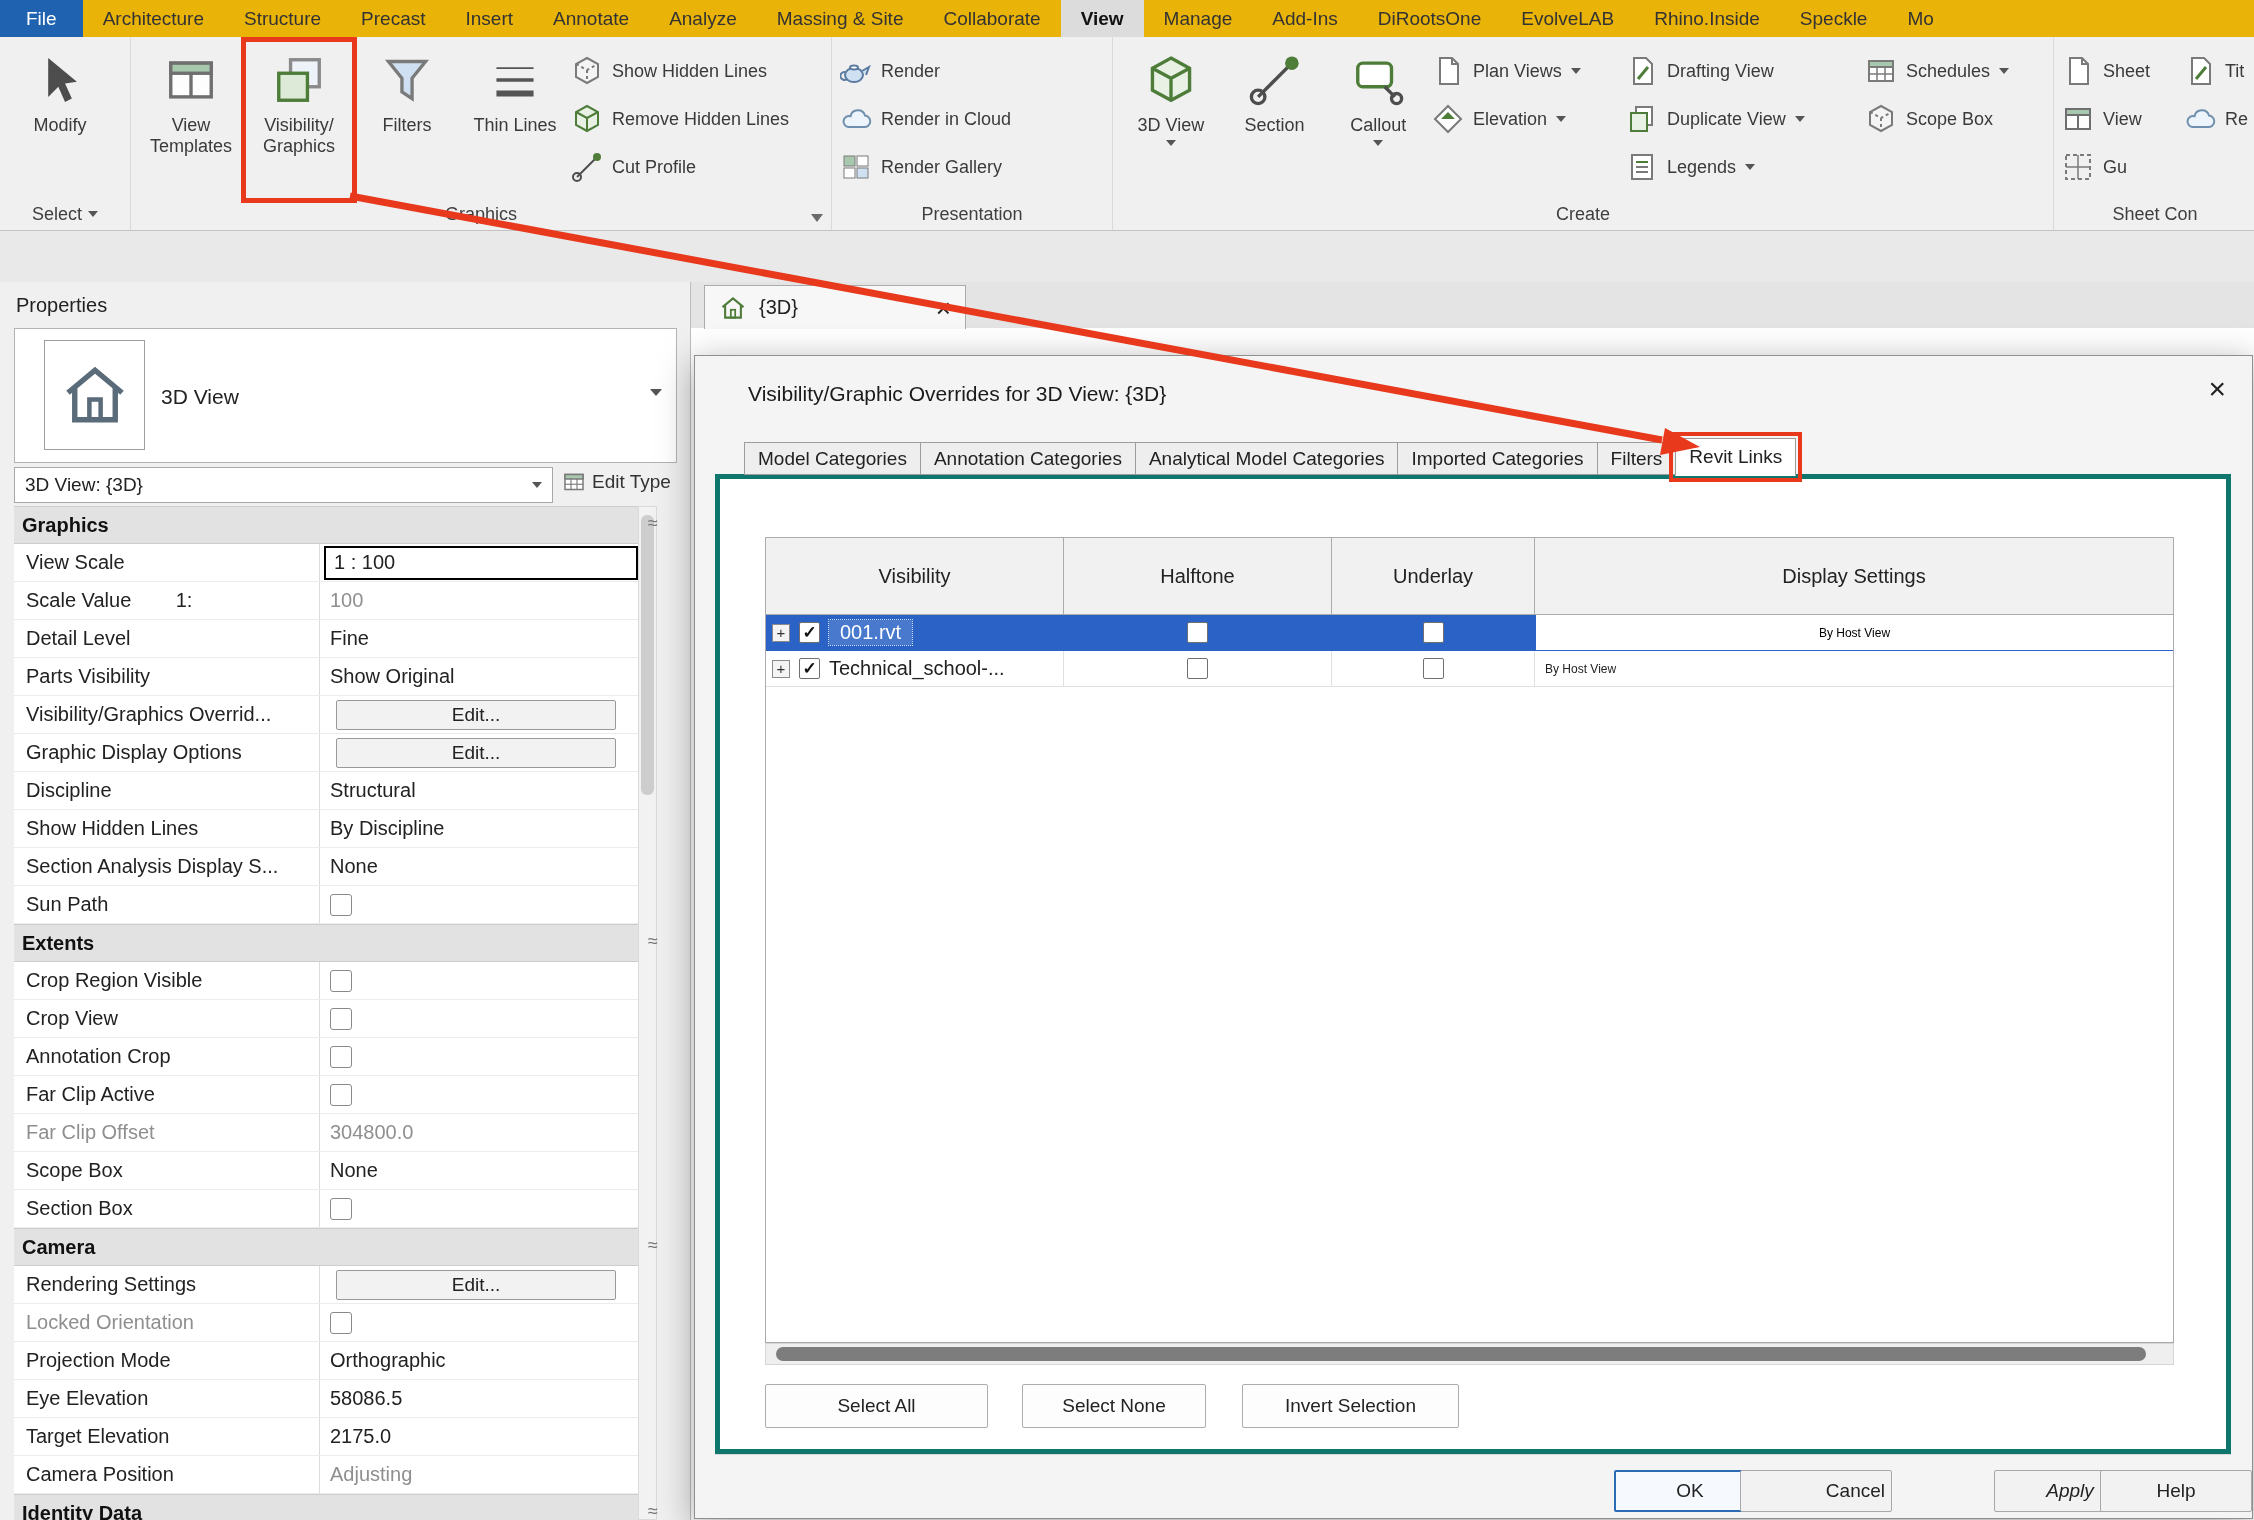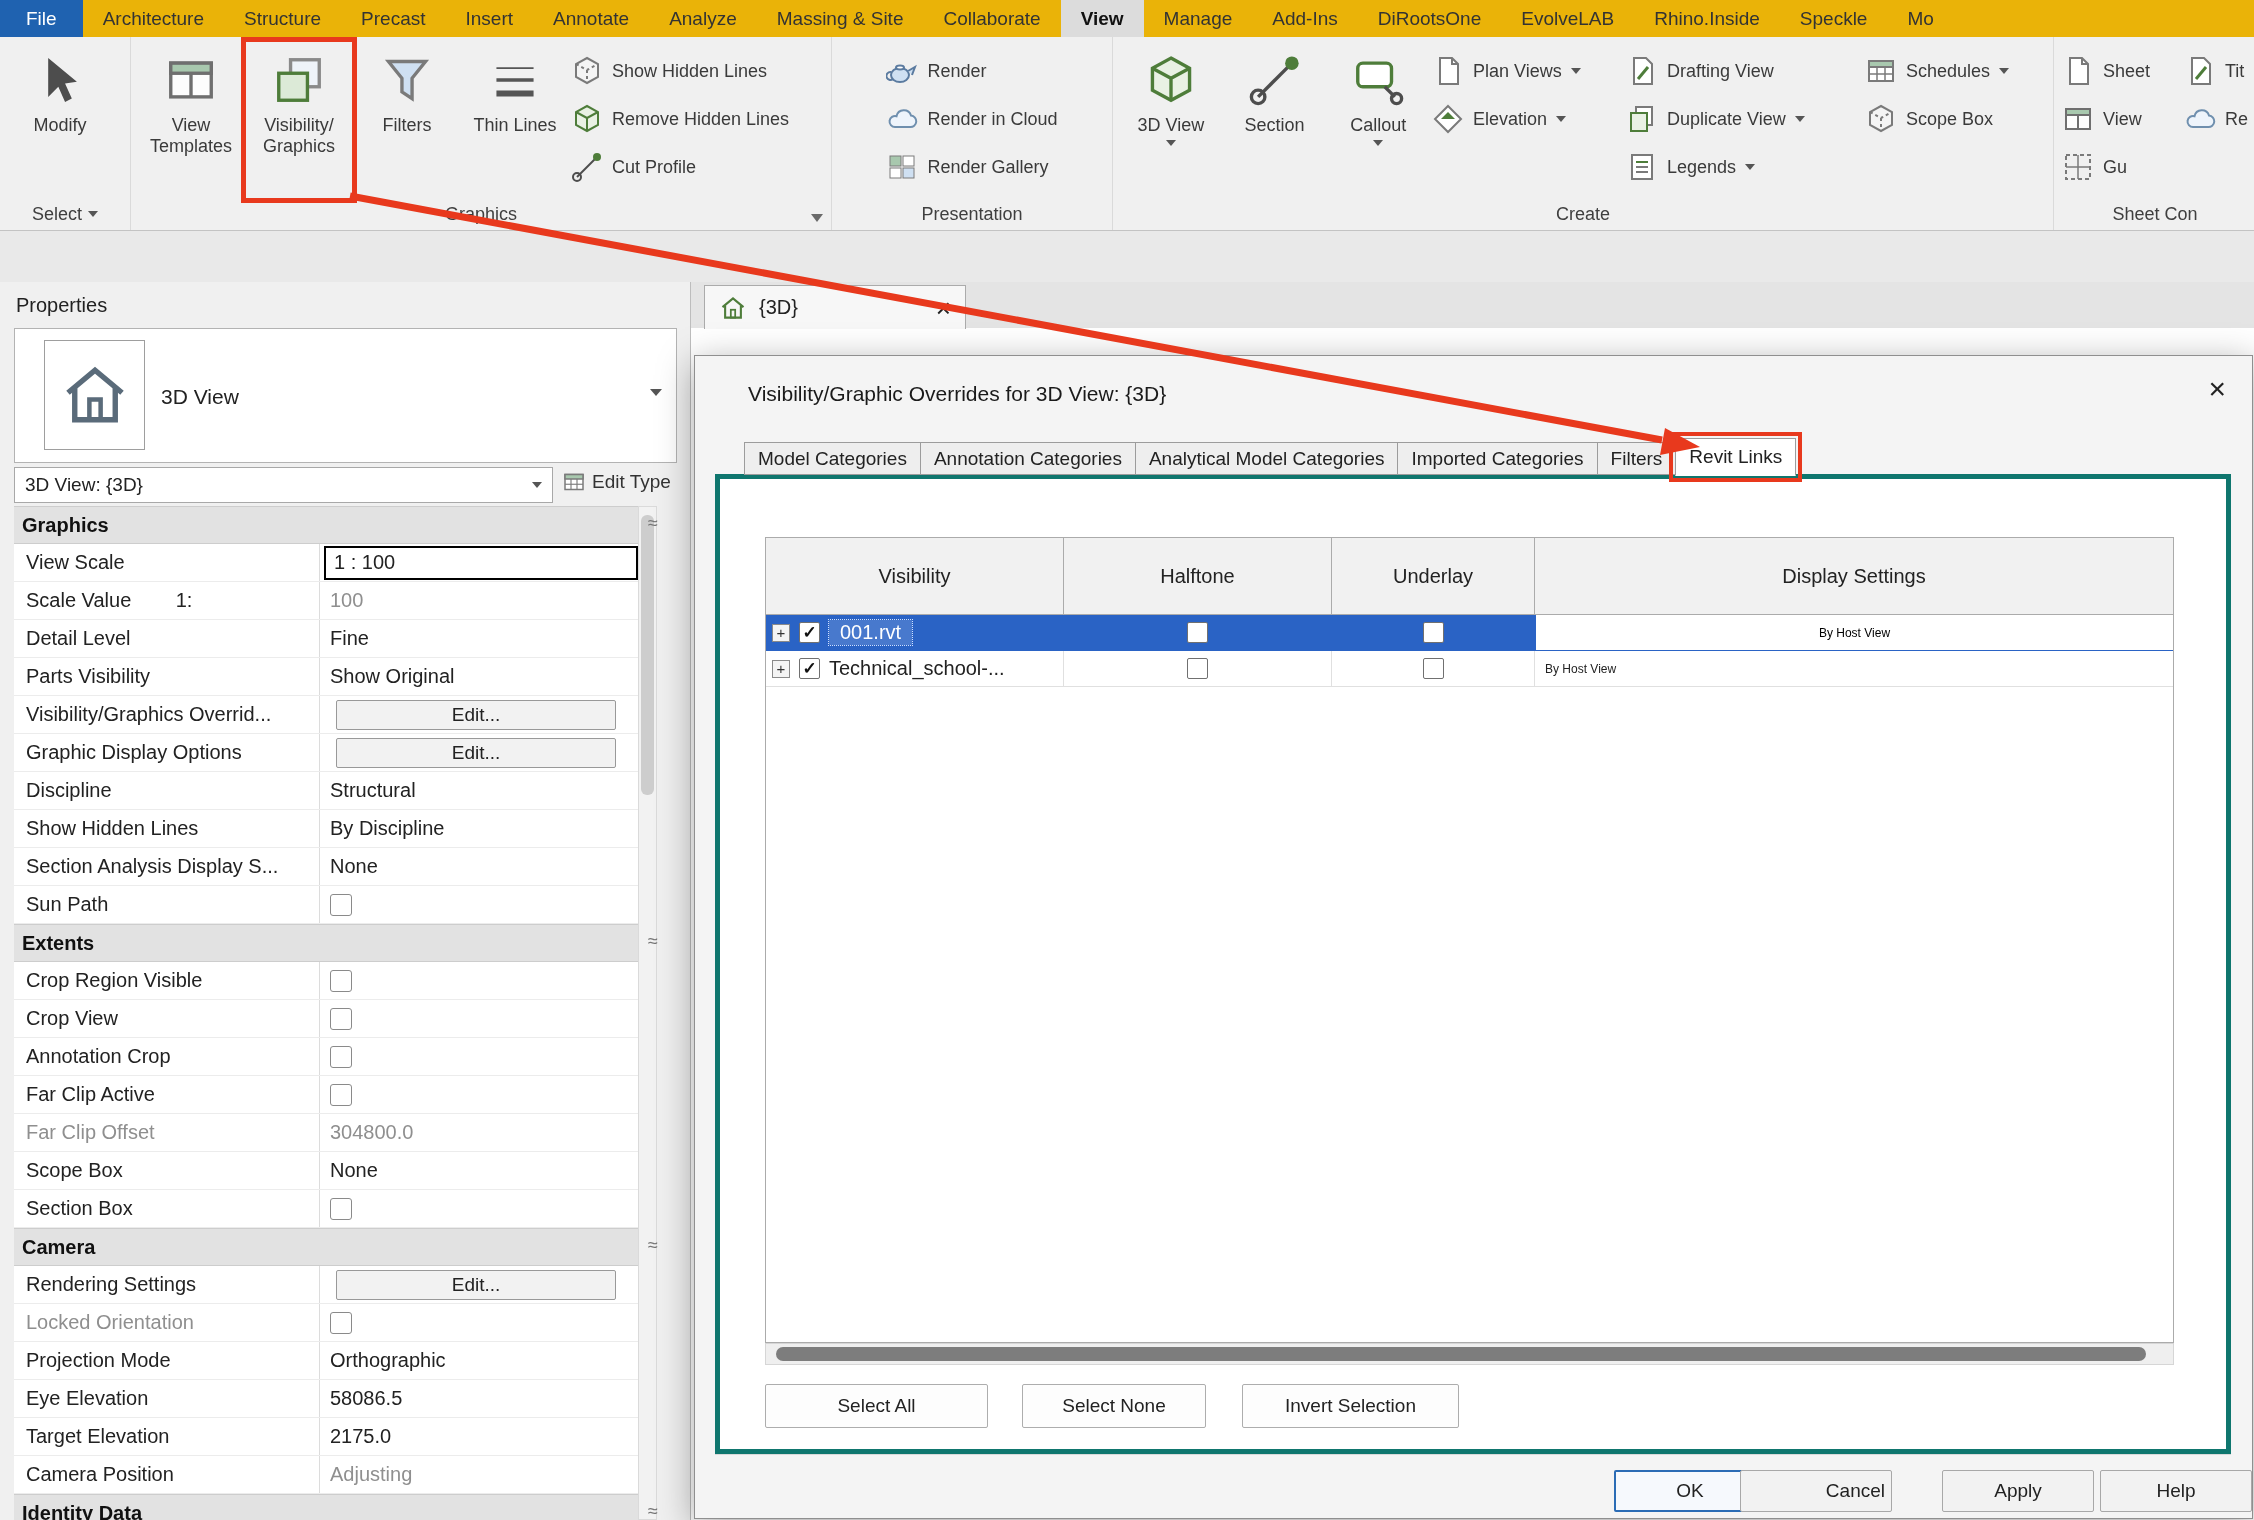--- a/index.html
+++ b/index.html
@@ -20,21 +20,21 @@
   
   .ribbon{position:absolute;left:0;top:37px;width:2254px;height:193px;background:#f0f0f0;
     border-bottom:1px solid #c3c3c3;display:flex;z-index:5;overflow:hidden;}
   .panel{position:relative;height:100%;border-right:1px solid #dadada;display:flex;flex-direction:column;flex:0 0 auto;}
   .panel:last-child{flex:1 1 auto;}
   .panel-content{flex:1;display:flex;padding:6px 8px 0 8px;gap:4px;}
   .panel-label{height:32px;display:flex;align-items:center;justify-content:center;
     font-size:18px;color:#3f3f3f;position:relative;gap:6px;}
   .p-select{width:130px;}
   .p-graphics{width:700px;}
-  .p-presentation{width:280px;align-items:center;}
+  .p-presentation{width:280px;}
   .p-create{width:940px;}
   .bigbtn{width:104px;display:flex;flex-direction:column;align-items:center;padding-top:4px;
     font-size:18px;color:#3a3a3a;text-align:center;line-height:1.15;height:150px;cursor:default;}
   .bigbtn .icn{width:54px;height:54px;margin:6px 0 8px 0;flex:0 0 auto;}
   .blabel{max-width:100px;}
   .smallcol{display:flex;flex-direction:column;gap:8px;padding-top:8px;flex:0 0 auto;}
   .smallbtn{display:flex;align-items:center;gap:9px;font-size:18px;color:#3a3a3a;height:40px;white-space:nowrap;cursor:default;}
   .smallbtn .icn{width:32px;height:32px;flex:0 0 auto;}
   .tri{width:0;height:0;border-left:6px solid transparent;border-right:6px solid transparent;border-top:7px solid #555;display:inline-block;}
   .tri.sm{border-left-width:5px;border-right-width:5px;border-top-width:6px;}
@@ -125,21 +125,21 @@
   .selbtn{position:absolute;top:905px;height:44px;background:#fdfdfd;border:1px solid #adadad;border-radius:2px;
     font-size:19px;color:#222;font-family:"Liberation Sans",sans-serif;}
   .btn-select-all{left:45px;width:223px;}
   .btn-select-none{left:302px;width:184px;}
   .btn-invert{left:522px;width:217px;}
   .dlg-footline{position:absolute;left:20px;top:1098px;width:1516px;border-top:1px solid #d9d9d9;}
   .fbtn{position:absolute;top:1114px;width:152px;height:42px;background:#f2f2f2;border:1px solid #a8a8a8;border-radius:2px;
     font-size:19px;color:#222;font-family:"Liberation Sans",sans-serif;}
   .btn-ok{left:919px;border:2px solid #2b6cb5;background:#f6f9fd;}
   .btn-cancel{left:1045px;text-align:right;}
-  .btn-apply{left:1247px;}
+  .btn-apply{left:1299px;font-style:italic;}
   .btn-help{left:1405px;}
 
   
   .annot{position:absolute;inset:0;width:2254px;height:1520px;z-index:30;pointer-events:none;}
 
   .icn{display:block;}
 </style>
 </head>
 <body>
 

